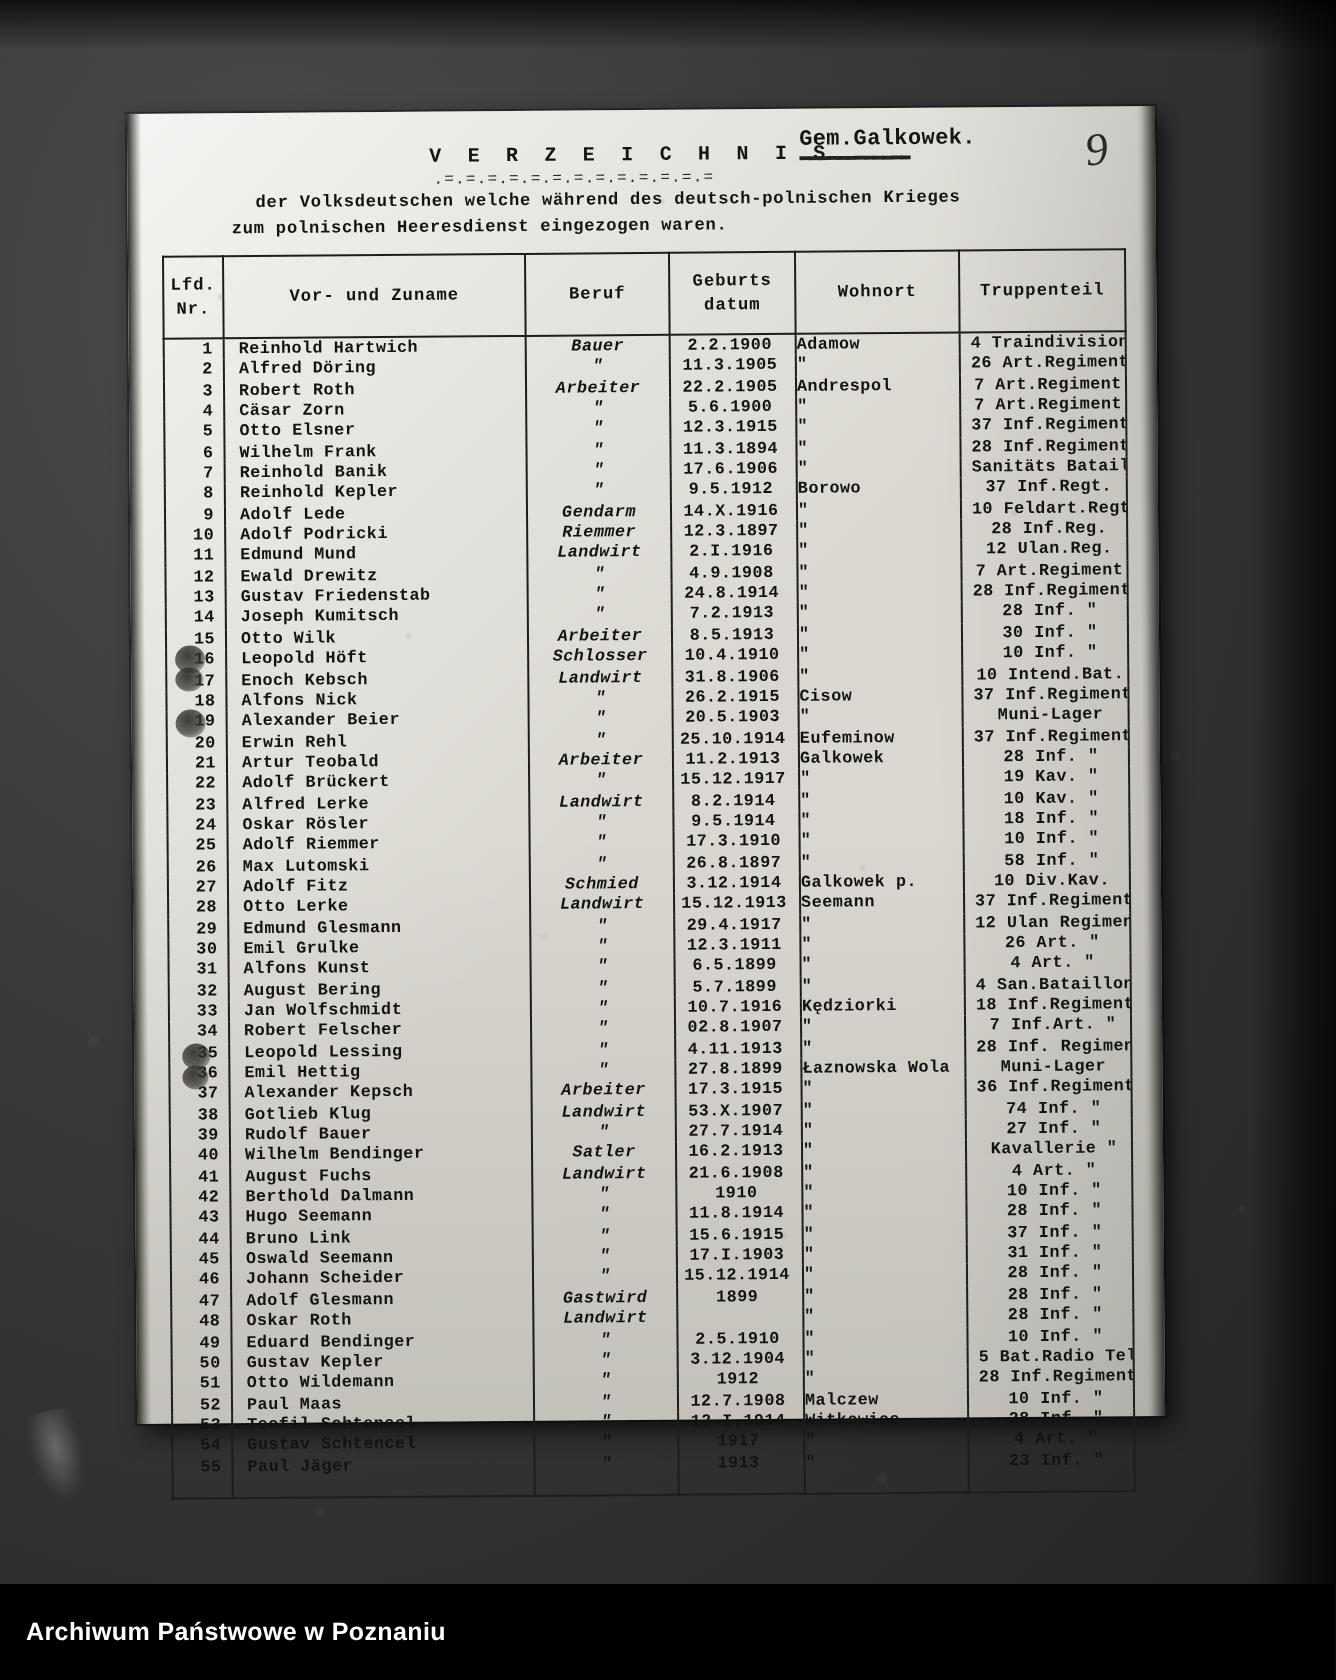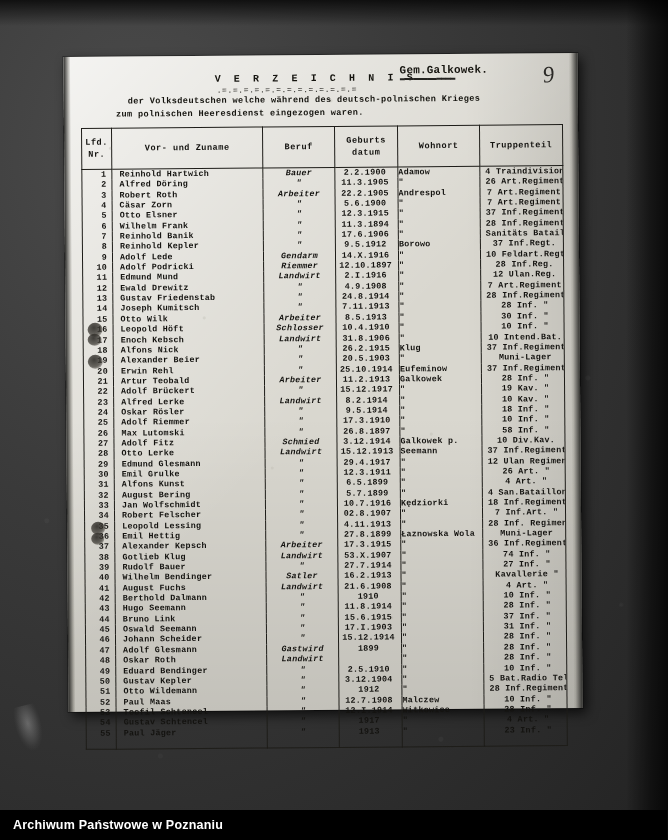--- a/index.html
+++ b/index.html
@@ -252,21 +252,21 @@
     position: absolute;
     border-radius: 50%;
     background: radial-gradient(circle at 42% 36%, rgba(40,38,34,.88), rgba(55,52,46,.72) 55%, rgba(80,76,68,.35) 80%, transparent 100%);
     pointer-events: none;
   }
 
   
   .watermark {
     position: absolute;
     left: 0; right: 1px; bottom: 0;
-    height: 30px;
+    height: 48px;
     background: #000;
     display: flex;
     align-items: center;
     padding-left: 13px;
     box-sizing: border-box;
   }
   .watermark span {
     color: #fff;
     font-family: "Liberation Sans", sans-serif;
     font-size: 12.5px;
@@ -398,21 +398,21 @@
             <td class="cell-name">Adolf Lede</td>
             <td class="cell-beruf">Gendarm</td>
             <td class="cell-date">14.X.1916</td>
             <td class="cell-ort">"</td>
             <td class="cell-trupp">10 Feldart.Regt.</td>
           </tr>
           <tr>
             <td class="cell-nr">10</td>
             <td class="cell-name">Adolf Podricki</td>
             <td class="cell-beruf">Riemmer</td>
-            <td class="cell-date">12.10.1897</td>
+            <td class="cell-date">12.3.1897</td>
             <td class="cell-ort">"</td>
             <td class="cell-trupp">28 Inf.Reg.</td>
           </tr>
           <tr>
             <td class="cell-nr">11</td>
             <td class="cell-name">Edmund Mund</td>
             <td class="cell-beruf">Landwirt</td>
             <td class="cell-date">2.I.1916</td>
             <td class="cell-ort">"</td>
             <td class="cell-trupp">12 Ulan.Reg.</td>
@@ -430,21 +430,21 @@
             <td class="cell-name">Gustav Friedenstab</td>
             <td class="cell-beruf">"</td>
             <td class="cell-date">24.8.1914</td>
             <td class="cell-ort">"</td>
             <td class="cell-trupp">28 Inf.Regiment</td>
           </tr>
           <tr>
             <td class="cell-nr">14</td>
             <td class="cell-name">Joseph Kumitsch</td>
             <td class="cell-beruf">"</td>
-            <td class="cell-date">7.11.1913</td>
+            <td class="cell-date">7.2.1913</td>
             <td class="cell-ort">"</td>
             <td class="cell-trupp">28 Inf.  "</td>
           </tr>
           <tr>
             <td class="cell-nr">15</td>
             <td class="cell-name">Otto Wilk</td>
             <td class="cell-beruf">Arbeiter</td>
             <td class="cell-date">8.5.1913</td>
             <td class="cell-ort">"</td>
             <td class="cell-trupp">30 Inf.  "</td>
@@ -463,21 +463,21 @@
             <td class="cell-beruf">Landwirt</td>
             <td class="cell-date">31.8.1906</td>
             <td class="cell-ort">"</td>
             <td class="cell-trupp">10 Intend.Bat.</td>
           </tr>
           <tr>
             <td class="cell-nr">18</td>
             <td class="cell-name">Alfons Nick</td>
             <td class="cell-beruf">"</td>
             <td class="cell-date">26.2.1915</td>
-            <td class="cell-ort">Klug</td>
+            <td class="cell-ort">Cisow</td>
             <td class="cell-trupp">37 Inf.Regiment</td>
           </tr>
           <tr>
             <td class="cell-nr">19</td>
             <td class="cell-name">Alexander Beier</td>
             <td class="cell-beruf">"</td>
             <td class="cell-date">20.5.1903</td>
             <td class="cell-ort">"</td>
             <td class="cell-trupp">Muni-Lager</td>
           </tr>

